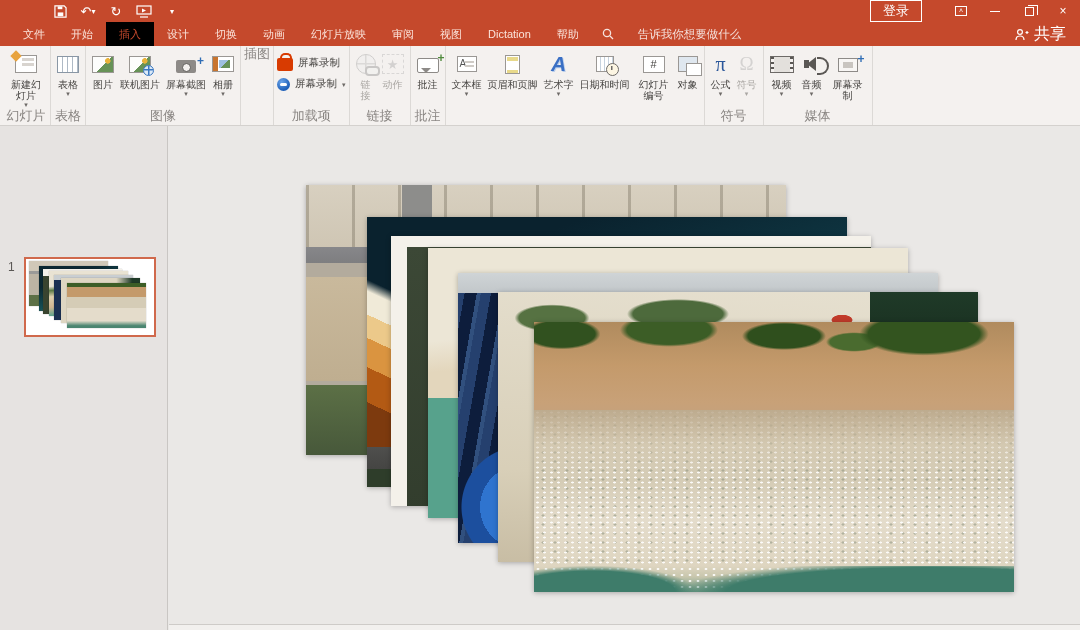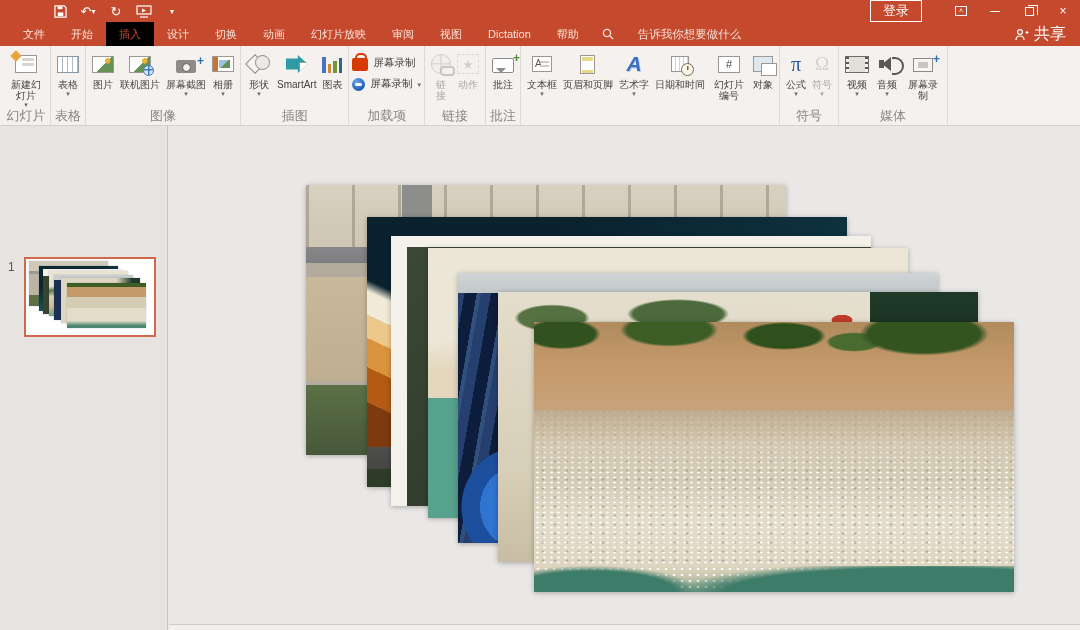--- a/index.html
+++ b/index.html
@@ -323,46 +323,20 @@
               <span class="i ic-album"></span>
             </span>
           <span class="rlab">相册</span>
           <span class="arr">▾</span>
         </div>
       </div>
       <div class="glabel">图像</div>
     </div>
 
     <div class="group">
-      <div class="gitems">
-        <div class="rbtn">
-          <span class="ric">
-              <span class="i ic-shapes"></span>
-            </span>
-          <span class="rlab">形状</span>
-          <span class="arr">▾</span>
-        </div>
-        <div class="rbtn">
-          <span class="ric">
-              <span class="i ic-smartart"></span>
-            </span>
-          <span class="rlab">SmartArt</span>
-        </div>
-        <div class="rbtn">
-          <span class="ric">
-              <span class="i ic-chart">
-                <i></i>
-                <i></i>
-                <i></i>
-                <i></i>
-              </span>
-            </span>
-          <span class="rlab">图表</span>
-        </div>
-      </div>
       <div class="glabel">插图</div>
     </div>
 
     <div class="group">
       <div class="gitems stackcol">
         <div class="srow">
           <span class="i ic-store"></span>
           <span>屏幕录制</span>
         </div>
         <div class="srow">

